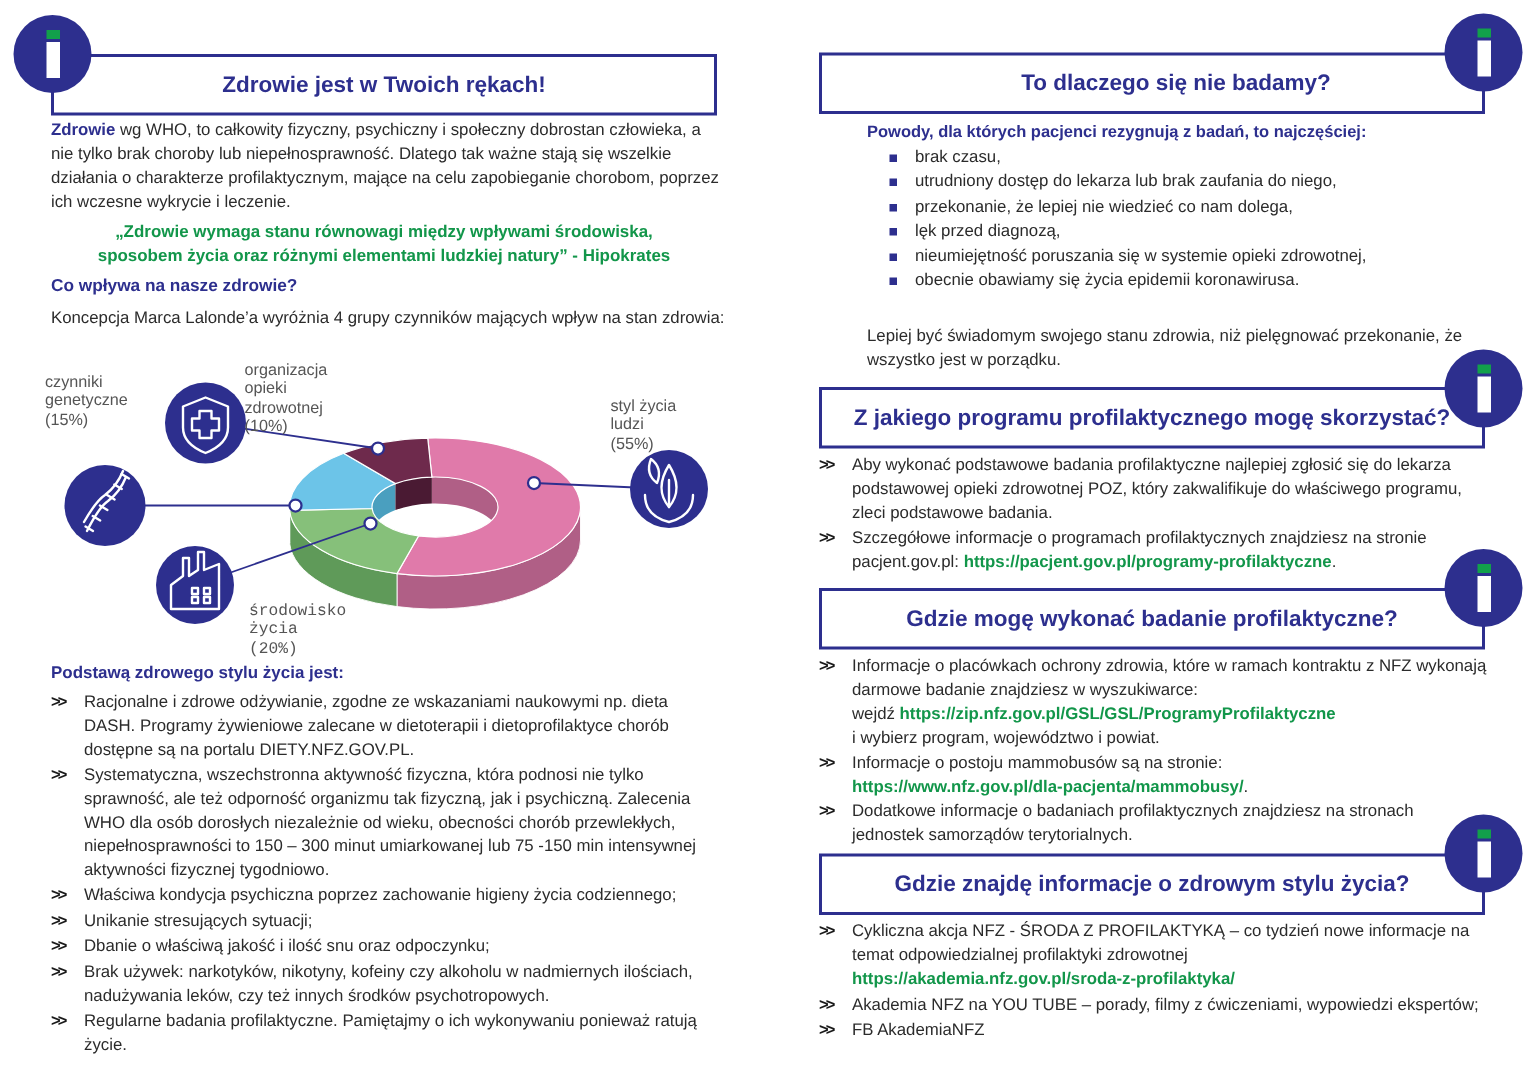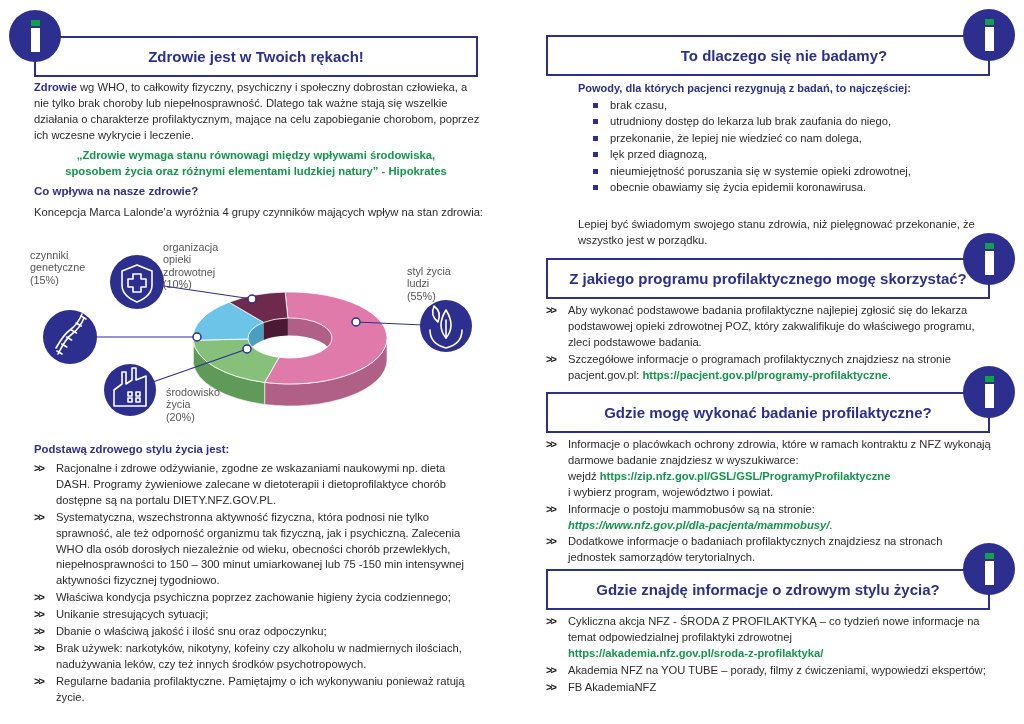--- a/index.html
+++ b/index.html
@@ -107,21 +107,21 @@
   <div class="chart-label" style="left:30px; top:249px; width:82px;">
     <div>czynniki</div>
       <div>genetyczne</div>
       <div>(15%)</div>
   </div>
   <div class="chart-label" style="left:407px; top:265px; width:70px;">
     <div>styl życia</div>
       <div>ludzi</div>
       <div>(55%)</div>
   </div>
-  <div class="chart-label" style="left:166px; top:386px; width:80px;">
+  <div class="chart-label" style="left:166px; top:402px; width:80px;font-family:Liberation Mono, monospace;">
     <div>środowisko</div>
       <div>życia</div>
       <div>(20%)</div>
   </div>
 
   <div class="txt bold-blue" style="left:34px; top:441px; font-size:11.3px;">Podstawą zdrowego stylu życia jest:</div>
   <ul class="chev-list" id="basis-list" style="left:34px; top:461px; width:446px;">
       <li><span class="chev">&gt;&gt;</span><span>Racjonalne i zdrowe odżywianie, zgodne ze wskazaniami naukowymi np. dieta DASH. Programy żywieniowe zalecane w dietoterapii i dietoprofilaktyce chorób dostępne są na portalu DIETY.NFZ.GOV.PL.</span></li>
       <li><span class="chev">&gt;&gt;</span><span>Systematyczna, wszechstronna aktywność fizyczna, która podnosi nie tylko sprawność, ale też odporność organizmu tak fizyczną, jak i psychiczną. Zalecenia WHO dla osób dorosłych niezależnie od wieku, obecności chorób przewlekłych, niepełnosprawności to 150 – 300 minut umiarkowanej lub 75 -150 min intensywnej aktywności fizycznej tygodniowo.</span></li>
       <li><span class="chev">&gt;&gt;</span><span>Właściwa kondycja psychiczna poprzez zachowanie higieny życia codziennego;</span></li>
@@ -167,21 +167,21 @@
 
   <div class="head-box" style="left:34px; top:392px; width:444px;">
     <span class="head-title">Gdzie mogę wykonać badanie profilaktyczne?</span>
   </div>
   <div class="info-icon" style="left:451px; top:366px;">
       <div class="dot"></div>
       <div class="bar"></div>
     </div>
   <ul class="chev-list" id="list-s2" style="left:34px; top:437px; width:446px;">
       <li><span class="chev">&gt;&gt;</span><span>Informacje o placówkach ochrony zdrowia, które w ramach kontraktu z NFZ wykonają darmowe badanie znajdziesz w wyszukiwarce:</span><br><span>wejdź </span><a class="green-bold" style="text-decoration: none;">https://zip.nfz.gov.pl/GSL/GSL/ProgramyProfilaktyczne</a><br><span>i wybierz program, województwo i powiat.</span></li>
-      <li><span class="chev">&gt;&gt;</span><span>Informacje o postoju mammobusów są na stronie:</span><br><a class="green-bold" style="text-decoration: none; font-style: italic;">https://www.nfz.gov.pl/dla-pacjenta/mammobusy/</a><span>.</span></li>
+      <li><span class="chev">&gt;&gt;</span><span>Informacje o postoju mammobusów są na stronie:</span><br><a class="green-bold" style="text-decoration: none;">https://www.nfz.gov.pl/dla-pacjenta/mammobusy/</a><span>.</span></li>
       <li><span class="chev">&gt;&gt;</span><span>Dodatkowe informacje o badaniach profilaktycznych znajdziesz na stronach jednostek samorządów terytorialnych.</span></li>
     </ul>
 
   <div class="head-box" style="left:34px; top:569px; width:444px;justify-content:center;">
     <span class="head-title">Gdzie znajdę informacje o zdrowym stylu życia?</span>
   </div>
   <div class="info-icon" style="left:451px; top:543px;">
       <div class="dot"></div>
       <div class="bar"></div>
     </div>

